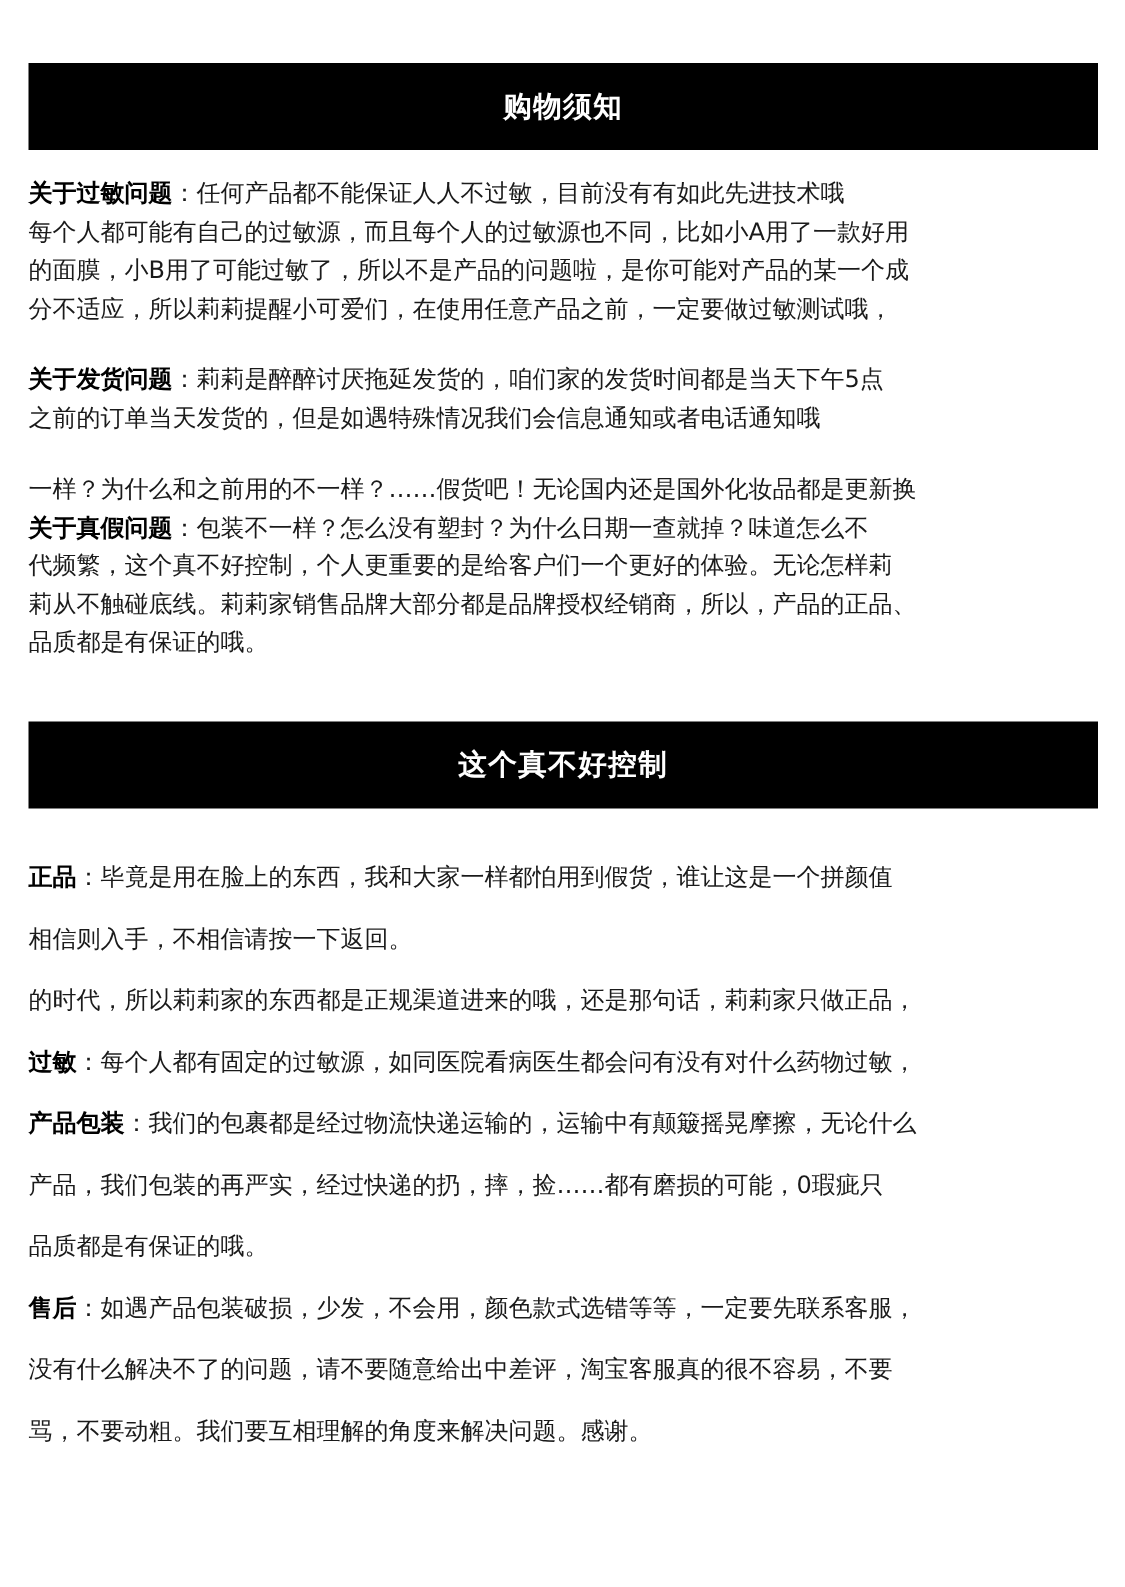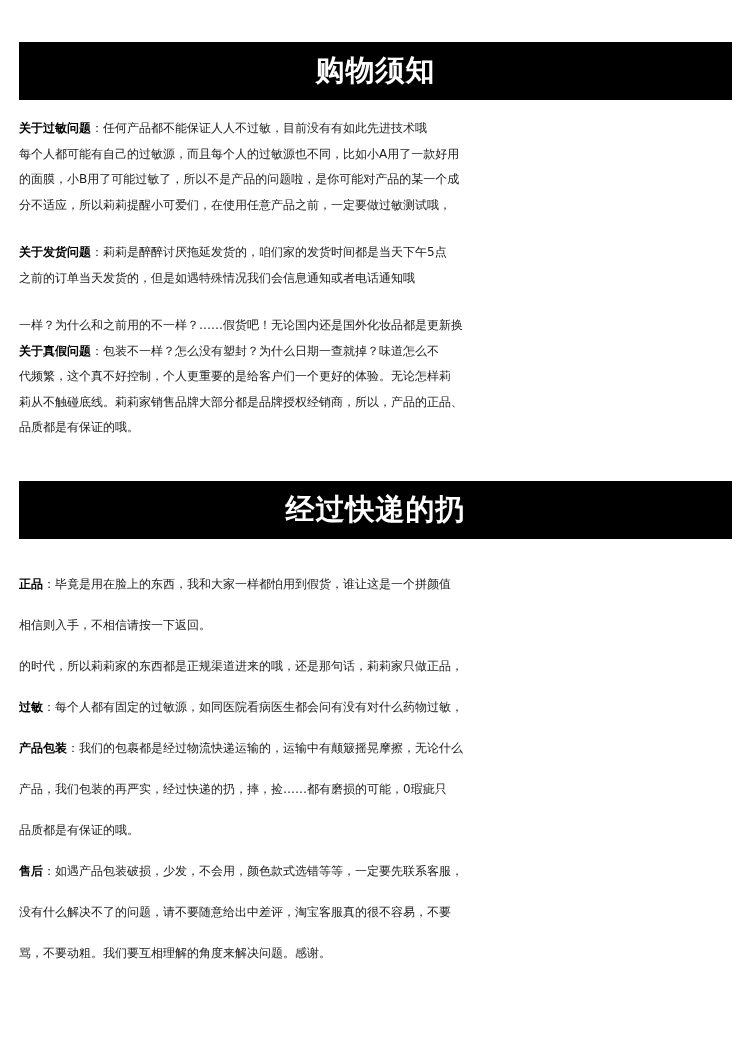--- a/index.html
+++ b/index.html
@@ -17,32 +17,32 @@
     }
     .banner {
       position: absolute;
       left: 19px;
       width: 713px;
       background: #000000;
       color: #ffffff;
       display: flex;
       align-items: center;
       justify-content: center;
-      font-size: 29px;
+      font-size: 19px;
       font-weight: bold;
       letter-spacing: 1px;
     }
     .banner-1 { top: 42px; height: 58px; }
     .banner-2 { top: 481px; height: 58px; }
 
     .section {
       position: absolute;
       left: 19px;
       width: 715px;
-      font-size: 12px;
+      font-size: 16px;
     }
     .section-1 { top: 116px; line-height: 25.5px; }
     .section-2 { top: 564px; line-height: 41px; }
 
     .para { margin: 0; }
     .section-1 .para { margin-bottom: 22px; }
     .section-2 .para { margin-bottom: 0; }
 
     .line {
       display: block;
@@ -74,21 +74,21 @@
   <p class="para">
     <span class="line">一样？为什么和之前用的不一样？……假货吧！无论国内还是国外化妆品都是更新换</span>
     <span class="line"><span class="label">关于真假问题</span><span>：包装不一样？怎么没有塑封？为什么日期一查就掉？味道怎么不</span></span>
     <span class="line">代频繁，这个真不好控制，个人更重要的是给客户们一个更好的体验。无论怎样莉</span>
     <span class="line">莉从不触碰底线。莉莉家销售品牌大部分都是品牌授权经销商，所以，产品的正品、</span>
     <span class="line">品质都是有保证的哦。</span>
   </p>
 </div>
 
 <div class="banner banner-2">
-  <span>经过快递的扔</span>
+  <span>这个真不好控制</span>
 </div>
 
 <div class="section section-2">
   <p class="para">
     <span class="line"><span class="label">正品</span><span>：毕竟是用在脸上的东西，我和大家一样都怕用到假货，谁让这是一个拼颜值</span></span>
     <span class="line">相信则入手，不相信请按一下返回。</span>
     <span class="line">的时代，所以莉莉家的东西都是正规渠道进来的哦，还是那句话，莉莉家只做正品，</span>
   </p>
   <p class="para">
     <span class="line"><span class="label">过敏</span><span>：每个人都有固定的过敏源，如同医院看病医生都会问有没有对什么药物过敏，</span></span>

